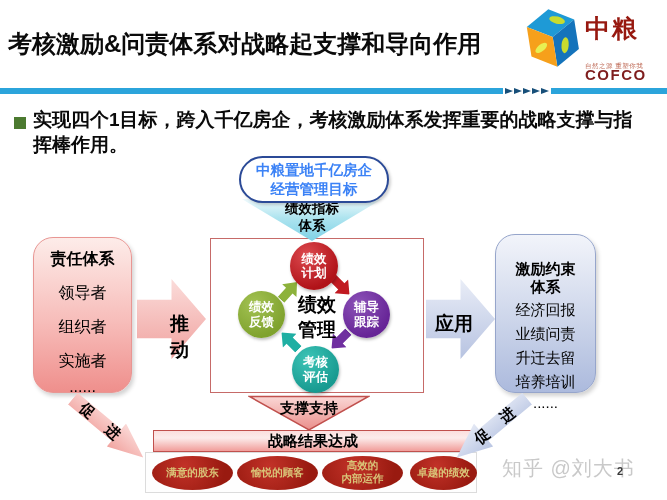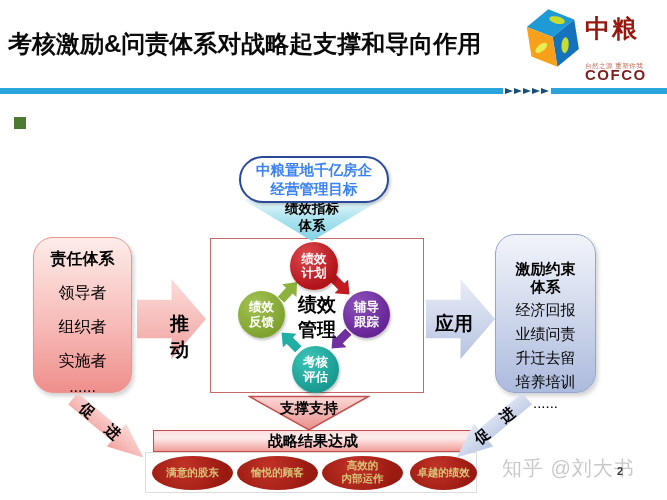--- a/index.html
+++ b/index.html
@@ -145,20 +145,22 @@
   <div class="abs divider"></div>
   <div class="abs divider-gap">
     <span class="chev"></span>
     <span class="chev"></span>
     <span class="chev"></span>
     <span class="chev"></span>
     <span class="chev"></span>
   </div>
 
   <div class="abs bullet-sq"></div>
+  <div class="abs bullet-text pre">实现四个1目标，跨入千亿房企，考核激励体系发挥重要的战略支撑与指
+挥棒作用。</div>
 
   <div class="abs goal-pill ctr pre">中粮置地千亿房企
 经营管理目标</div>
   <div class="abs funnel"></div>
   <div class="abs funnel-label pre">绩效指标
 体系</div>
 
   <div class="abs cycle-box"></div>
   <div class="abs cycle-center pre">绩效
 管理</div>

